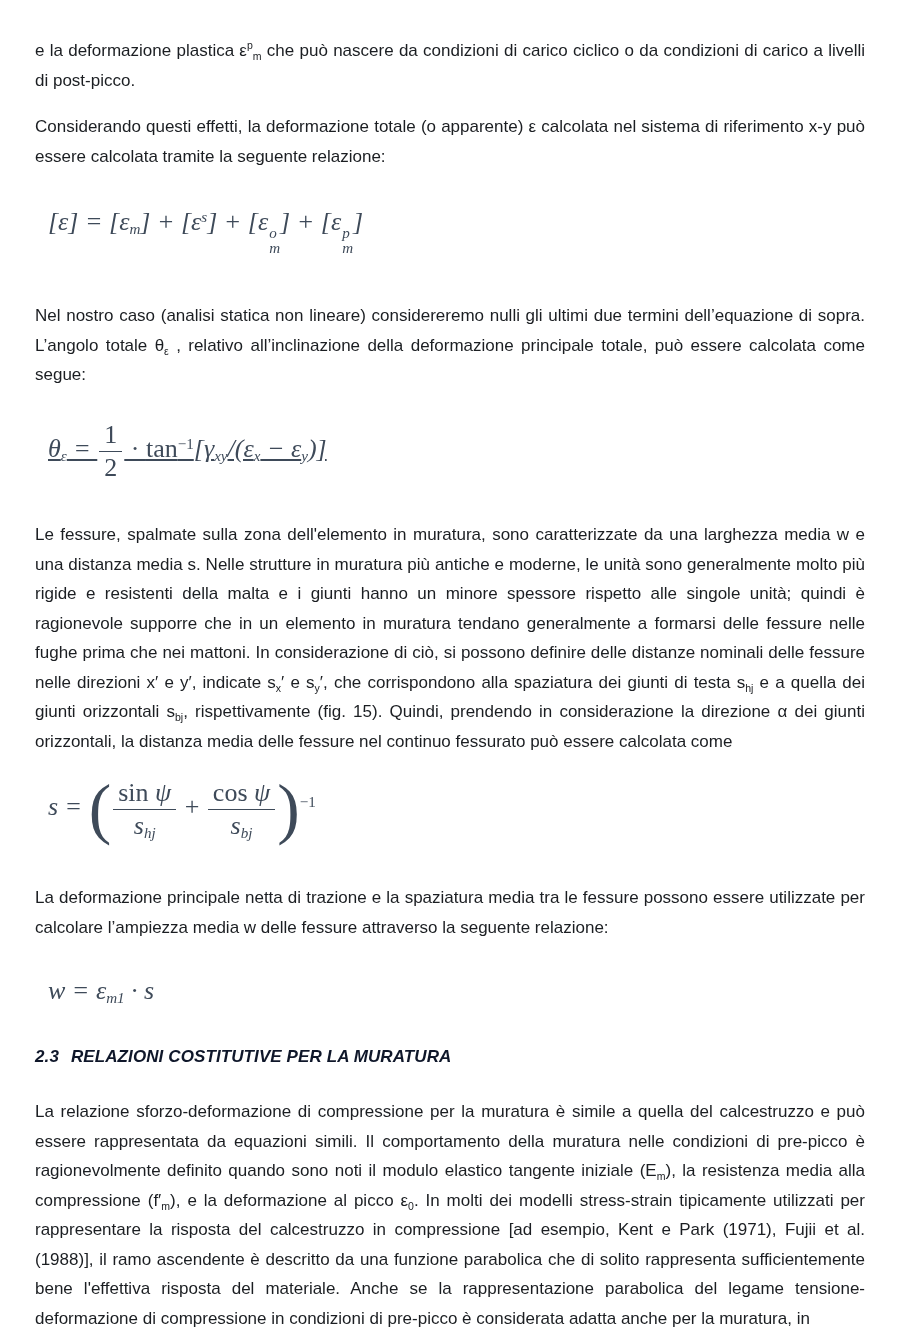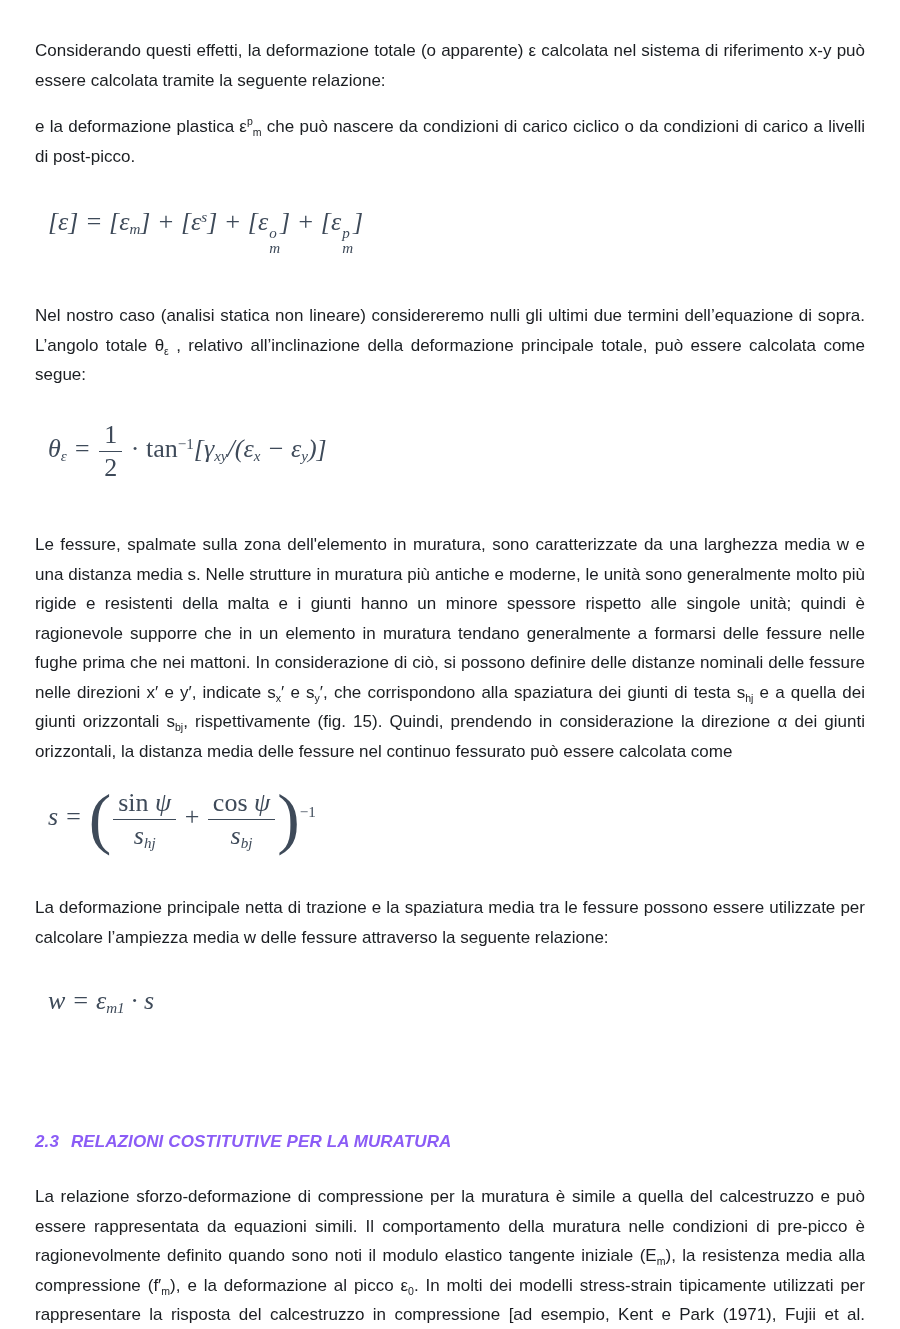--- a/index.html
+++ b/index.html
@@ -29,54 +29,54 @@
     font-style:italic;
     color:#3e4a59;
     font-size:26px;
     padding-left:13px;
     white-space:nowrap;
   }
   .equation .rm{font-style:normal;}
   .equation sub{font-size:58%;line-height:0;vertical-align:-0.25em;}
   .equation sup{font-size:58%;line-height:0;vertical-align:0.55em;}
   .eq1{margin:36px 0 44px 0;}
-  .eq2{margin:30px 0 48px 0;}
+  .eq2{margin:30px 0 38px 0;text-decoration:underline;}
   .eq3{margin:22px 0 42px 0;}
   .eq4{margin:34px 0 0 0;}
   .stack{
     display:inline-flex;flex-direction:column;align-items:flex-start;
     font-size:58%;line-height:1.05;vertical-align:-0.5em;margin-left:1px;
   }
   .stack .stk-sup,.stack .stk-sub{display:block;}
   .frac{
     display:inline-block;text-align:center;vertical-align:middle;
     line-height:1.15;margin:0 2px;
   }
   .frac .num{display:block;border-bottom:1.6px solid currentColor;padding:0 5px 1px 5px;}
   .frac .den{display:block;padding:1px 5px 0 5px;}
   .bigp{font-style:normal;font-size:260%;font-weight:300;vertical-align:middle;line-height:0;}
   .outer-exp{font-size:58%;line-height:0;vertical-align:1.55em;letter-spacing:0;}
 
   
   h2.sect{
-    margin:116px 0 30px 0;
+    margin:41px 0 30px 0;
     font-size:17px;font-weight:bold;font-style:italic;
-    color:#8b5cf6;letter-spacing:0.1px;
+    color:#0f172a;letter-spacing:0.1px;
   }
   h2.sect .num{margin-right:12px;}
   p.last{margin-bottom:0;}
 </style>
 </head>
 <body>
 
 <div class="page">
 
+  <p class="body">e la deformazione plastica ε<sup>p</sup><sub>m</sub> che può nascere da condizioni di carico ciclico o da condizioni di carico a livelli di post-picco.</p>
+
   <p class="body">Considerando questi effetti, la deformazione totale (o apparente) ε calcolata nel sistema di riferimento x-y può essere calcolata tramite la seguente relazione:</p>
-
-  <p class="body">e la deformazione plastica ε<sup>p</sup><sub>m</sub> che può nascere da condizioni di carico ciclico o da condizioni di carico a livelli di post-picco.</p>
 
   <div class="equation eq1"><span>[ε] = [ε</span><sub>m</sub><span>] + [ε</span><sup>s</sup><span>] + [ε</span><span class="stack">
         <span class="stk-sup">o</span>
         <span class="stk-sub">m</span>
       </span><span>] + [ε</span><span class="stack">
         <span class="stk-sup">p</span>
         <span class="stk-sub">m</span>
       </span><span>]</span></div>
 
   <p class="body">Nel nostro caso (analisi statica non lineare) considereremo nulli gli ultimi due termini dell’equazione di sopra. L’angolo totale θ<sub>ε</sub> , relativo all’inclinazione della deformazione principale totale, può essere calcolata come segue:</p>

